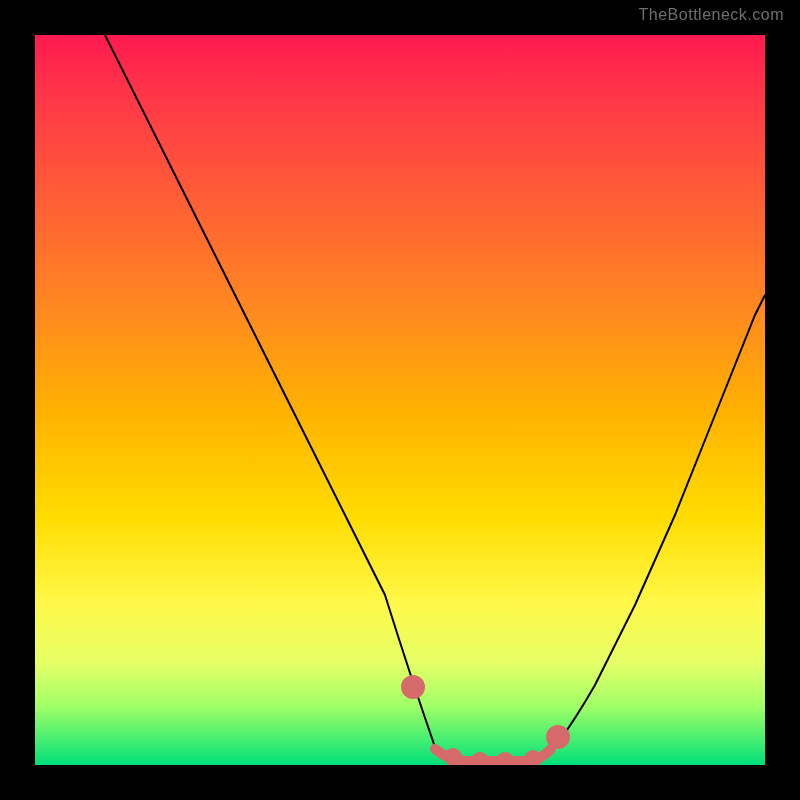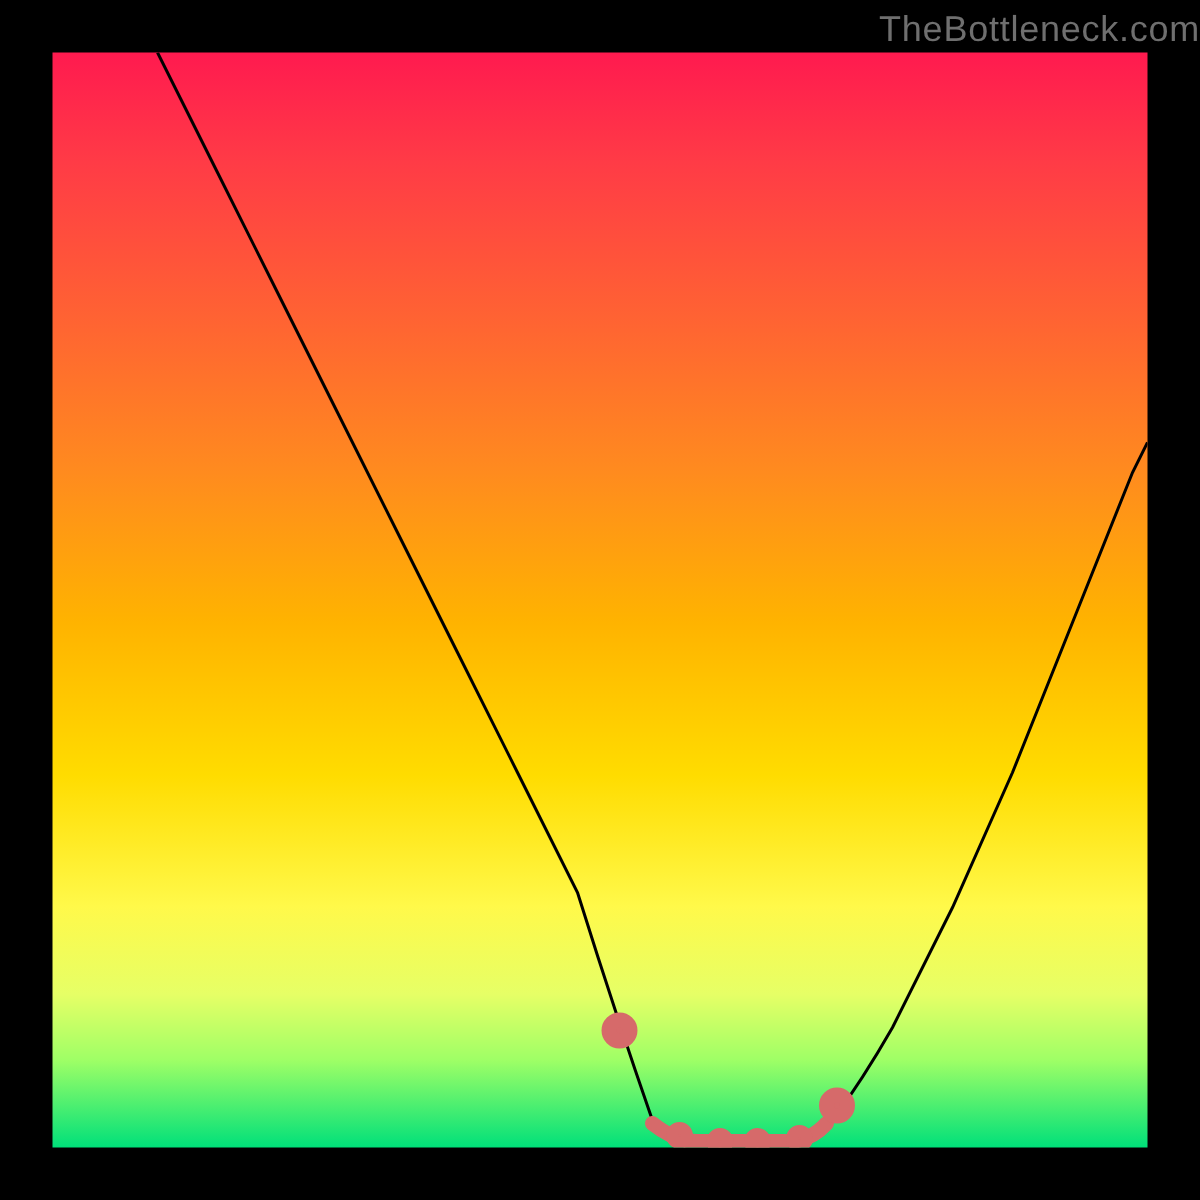--- a/index.html
+++ b/index.html
@@ -40,23 +40,23 @@
   .plot svg {
     position: absolute;
     left: 0;
     top: 0;
     width: 730px;
     height: 730px;
   }
   .watermark {
     position: absolute;
     top: 6px;
-    right: 0;
+    right: 16px;
     color: #6f6f6f;
-    font-size: 24px;
+    font-size: 16px;
     font-weight: 500;
     letter-spacing: 0.5px;
     user-select: none;
   }
 </style>
 </head>
 <body>
 
 <div class="frame">
   <div class="watermark">TheBottleneck.com</div>

